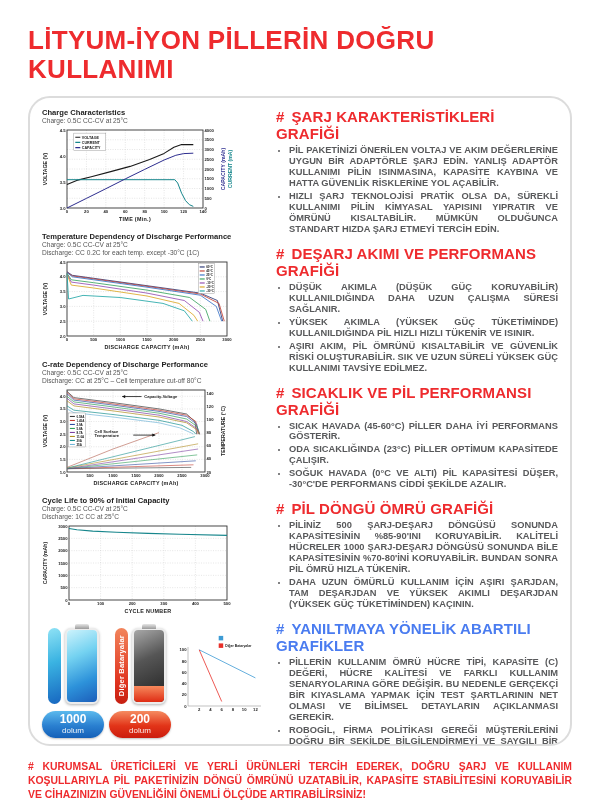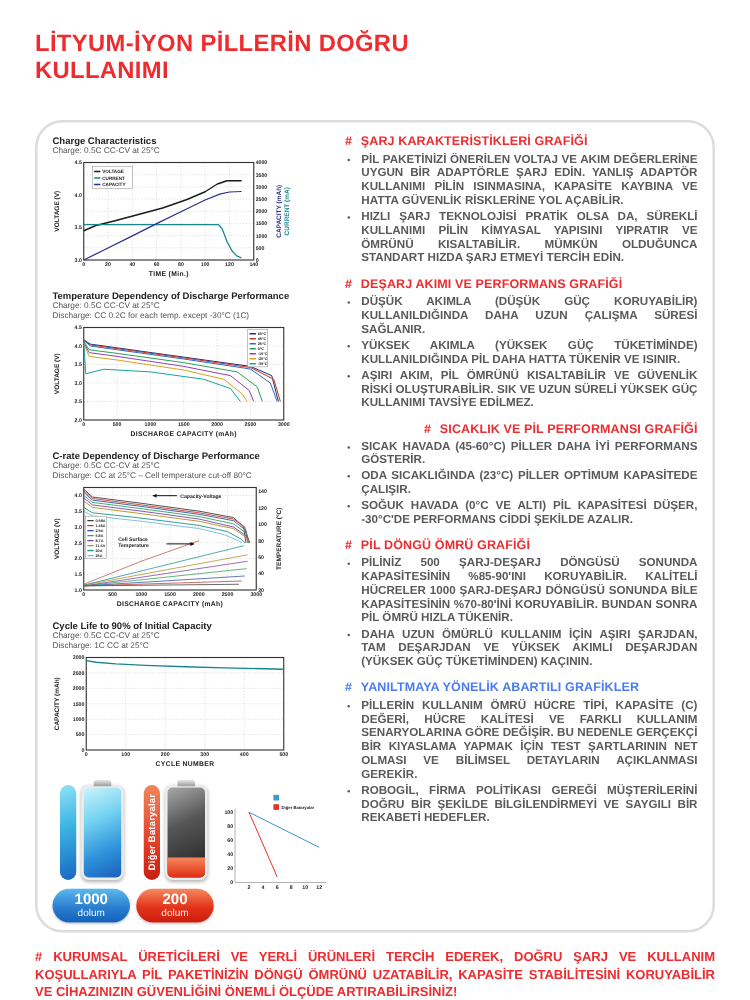--- a/index.html
+++ b/index.html
@@ -4,39 +4,39 @@
 <style>
   html,body{margin:0;padding:0;}
   body{
     width:600px;height:800px;overflow:hidden;background:#ffffff;
     font-family:"Liberation Sans","DejaVu Sans",sans-serif;position:relative;
   }
   
   .header{position:absolute;left:28px;top:18px;right:24px;display:flex;gap:20px;align-items:flex-start;}
   .logo-box{flex:0 0 auto;}
   .main-title{
-    color:#EE2B2E;font-weight:800;font-size:19px;line-height:1.1;
+    color:#EE2B2E;font-weight:800;font-size:26px;line-height:1.1;
     letter-spacing:.3px;margin-top:8px;
   }
   
   .card{
     position:absolute;left:28px;top:96px;width:544px;height:650px;
     border:2px solid #DCDCDC;border-radius:22px;background:#fff;
     box-sizing:border-box;padding:10px 8px 6px 12px;display:flex;gap:12px;overflow:hidden;
   }
   .left-col{flex:0 0 196px;}
   .right-col{flex:1;min-width:0;padding-right:4px;}
   
   .chart-block{margin-bottom:2px;}
   .chart-title{font-size:7.6px;font-weight:700;color:#222222;line-height:1.25;}
   .chart-sub{font-size:6.6px;color:#555555;line-height:1.25;}
   svg{font-family:"Liberation Sans","DejaVu Sans",sans-serif;display:block;}
   
   .section{margin-bottom:10px;}
-  .sec-heading{font-size:10px;font-weight:800;letter-spacing:.1px;margin-bottom:3px;}
+  .sec-heading{font-size:15px;font-weight:800;letter-spacing:.1px;margin-bottom:3px;}
   .sec-heading .hash{margin-right:7px;}
   .section ul{margin:0;padding-left:13px;}
   .section li{
     font-size:9.3px;font-weight:700;color:#58595B;line-height:1.18;
     text-align:justify;margin-bottom:2px;
   }
   .section li::marker{font-size:8px;}
   
   .battery-figure{display:flex;gap:5px;align-items:flex-start;margin-top:6px;}
   .bat-group{display:flex;flex-direction:column;align-items:center;}
@@ -380,26 +380,26 @@
         <div class="sec-heading" style="color: rgb(238, 43, 46);"><span class="hash">#</span><span>ŞARJ KARAKTERİSTİKLERİ GRAFİĞİ</span></div>
         <ul>
           <li>PİL PAKETİNİZİ ÖNERİLEN VOLTAJ VE AKIM DEĞERLERİNE UYGUN BİR ADAPTÖRLE ŞARJ EDİN. YANLIŞ ADAPTÖR KULLANIMI PİLİN ISINMASINA, KAPASİTE KAYBINA VE HATTA GÜVENLİK RİSKLERİNE YOL AÇABİLİR.</li>
           <li>HIZLI ŞARJ TEKNOLOJİSİ PRATİK OLSA DA, SÜREKLİ KULLANIMI PİLİN KİMYASAL YAPISINI YIPRATIR VE ÖMRÜNÜ KISALTABİLİR. MÜMKÜN OLDUĞUNCA STANDART HIZDA ŞARJ ETMEYİ TERCİH EDİN.</li>
         </ul>
       </div>
       <div class="section">
         <div class="sec-heading" style="color: rgb(238, 43, 46);"><span class="hash">#</span><span>DEŞARJ AKIMI VE PERFORMANS GRAFİĞİ</span></div>
         <ul>
           <li>DÜŞÜK AKIMLA (DÜŞÜK GÜÇ KORUYABİLİR) KULLANILDIĞINDA DAHA UZUN ÇALIŞMA SÜRESİ SAĞLANIR.</li>
-          <li>YÜKSEK AKIMLA (YÜKSEK GÜÇ TÜKETİMİNDE) KULLANILDIĞINDA PİL DAHA HATTA TÜKENİR VE ISINIR.</li>
+          <li>YÜKSEK AKIMLA (YÜKSEK GÜÇ TÜKETİMİNDE) KULLANILDIĞINDA PİL HIZLI HIZLI TÜKENİR VE ISINIR.</li>
           <li>AŞIRI AKIM, PİL ÖMRÜNÜ KISALTABİLİR VE GÜVENLİK RİSKİ OLUŞTURABİLİR. SIK VE UZUN SÜRELİ YÜKSEK GÜÇ KULLANIMI TAVSİYE EDİLMEZ.</li>
         </ul>
       </div>
       <div class="section">
-        <div class="sec-heading" style="color: rgb(238, 43, 46); text-align: right;"><span class="hash">#</span><span>SICAKLIK VE PİL PERFORMANSI GRAFİĞİ</span></div>
+        <div class="sec-heading" style="color: rgb(238, 43, 46);"><span class="hash">#</span><span>SICAKLIK VE PİL PERFORMANSI GRAFİĞİ</span></div>
         <ul>
           <li>SICAK HAVADA (45-60°C) PİLLER DAHA İYİ PERFORMANS GÖSTERİR.</li>
           <li>ODA SICAKLIĞINDA (23°C) PİLLER OPTİMUM KAPASİTEDE ÇALIŞIR.</li>
           <li>SOĞUK HAVADA (0°C VE ALTI) PİL KAPASİTESİ DÜŞER, -30°C'DE PERFORMANS CİDDİ ŞEKİLDE AZALIR.</li>
         </ul>
       </div>
       <div class="section">
         <div class="sec-heading" style="color: rgb(238, 43, 46);"><span class="hash">#</span><span>PİL DÖNGÜ ÖMRÜ GRAFİĞİ</span></div>
         <ul>
           <li>PİLİNİZ 500 ŞARJ-DEŞARJ DÖNGÜSÜ SONUNDA KAPASİTESİNİN %85-90'INI KORUYABİLİR. KALİTELİ HÜCRELER 1000 ŞARJ-DEŞARJ DÖNGÜSÜ SONUNDA BİLE KAPASİTESİNİN %70-80'İNİ KORUYABİLİR. BUNDAN SONRA PİL ÖMRÜ HIZLA TÜKENİR.</li>

